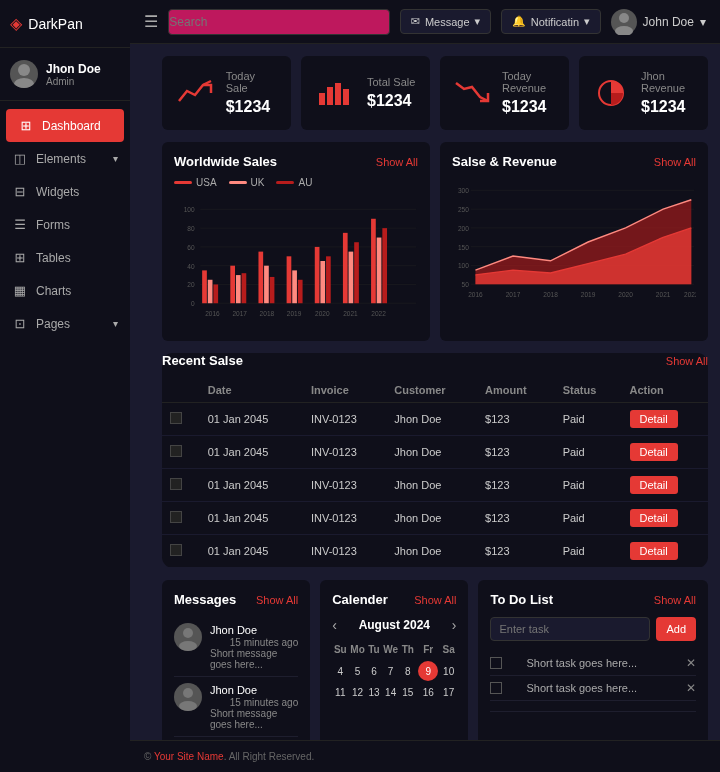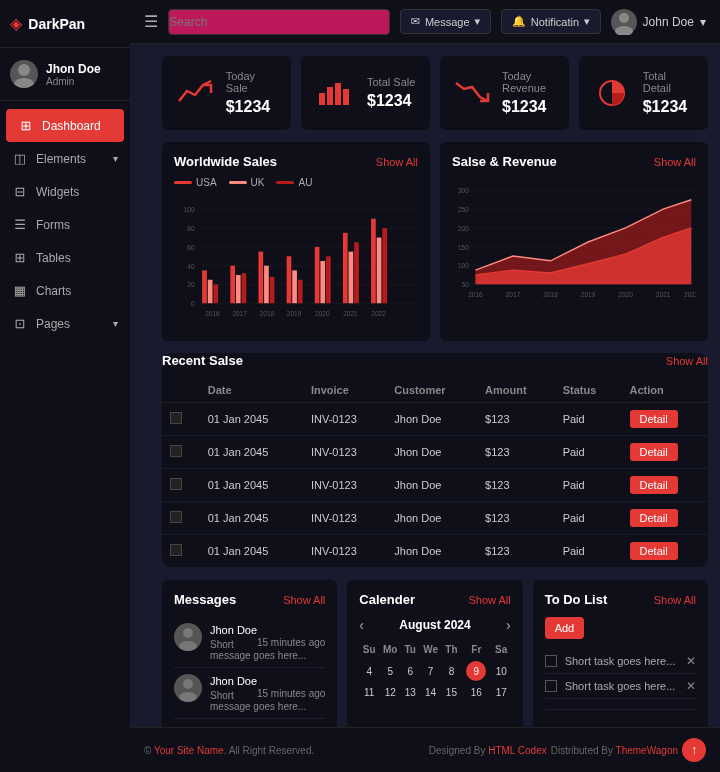--- a/index.html
+++ b/index.html
@@ -2,21 +2,21 @@
 <html><head>
   <meta charset="utf-8">
   <style>
     * { box-sizing: border-box; margin: 0; padding: 0; }
     body { font-family: 'Segoe UI', Arial, sans-serif; background: #1a1a2e; color: #ccc; font-size: 12px; display: flex; height: 772px; overflow: hidden; }
 
     
     .sidebar { width: 130px; background: #0f0f1a; display: flex; flex-direction: column; flex-shrink: 0; }
     .sidebar-logo { display: flex; align-items: center; gap: 6px; padding: 14px 10px; border-bottom: 1px solid #222; }
     .sidebar-logo-icon { color: #e53935; font-size: 16px; }
-    .sidebar-logo-text { color: #fff; font-size: 14px; font-weight: bold; }
+    .sidebar-logo-text { color: #fff; font-size: 14px; font-weight: normal; }
     .sidebar-user { display: flex; align-items: center; gap: 8px; padding: 12px 10px; border-bottom: 1px solid #222; }
     .sidebar-avatar { width: 28px; height: 28px; border-radius: 50%; background: #555; display: flex; align-items: center; justify-content: center; color: #fff; font-size: 11px; overflow: hidden; }
     .sidebar-user-info .name { color: #fff; font-size: 12px; font-weight: 600; }
     .sidebar-user-info .role { color: #888; font-size: 10px; }
     .sidebar-nav { flex: 1; padding: 8px 0; }
     .nav-item { display: flex; align-items: center; gap: 8px; padding: 9px 12px; cursor: pointer; color: #aaa; font-size: 12px; position: relative; }
     .nav-item.active { background: #e53935; color: #fff; border-radius: 4px; margin: 0 6px; }
     .nav-item .nav-icon { font-size: 13px; width: 16px; text-align: center; }
     .nav-arrow { margin-left: auto; font-size: 10px; }
 
@@ -81,21 +81,21 @@
     .cal-arrow { color: #aaa; cursor: pointer; font-size: 14px; }
     .cal-grid { width: 100%; }
     .cal-grid th { color: #888; font-size: 10px; text-align: center; padding: 3px 0; border: none; }
     .cal-grid td { color: #ccc; font-size: 10px; text-align: center; padding: 3px 0; border: none; cursor: pointer; }
     .cal-today { background: #e53935; color: #fff !important; border-radius: 50%; width: 20px; height: 20px; display: flex; align-items: center; justify-content: center; margin: 0 auto; }
 
     
     .todo-input-row { display: flex; gap: 6px; margin-bottom: 10px; }
     .todo-input { flex: 1; background: #1a1a2e; border: 1px solid #333; border-radius: 4px; padding: 5px 8px; color: #ccc; font-size: 11px; outline: none; }
     .todo-add-btn { background: #e53935; color: #fff; border: none; padding: 5px 10px; border-radius: 4px; cursor: pointer; font-size: 11px; }
-    .todo-item { display: flex; align-items: center; gap: 8px; padding: 5px 0; border-bottom: 1px solid #1e1e2e; }
+    .todo-item { display: flex; align-items: center; gap: 24px; padding: 5px 0; border-bottom: 1px solid #1e1e2e; }
     .todo-checkbox { width: 12px; height: 12px; border: 1px solid #555; display: inline-block; flex-shrink: 0; }
     .todo-text { flex: 1; color: #aaa; font-size: 11px; }
     .todo-del { color: #888; cursor: pointer; font-size: 12px; }
 
     
     .footer { background: #0f0f1a; padding: 10px 14px; display: flex; justify-content: space-between; align-items: center; border-top: 1px solid #222; flex-shrink: 0; font-size: 10px; color: #666; }
     .footer a { color: #e53935; text-decoration: none; }
     .footer-right { display: flex; align-items: center; gap: 4px; }
     .scroll-top { background: #e53935; color: #fff; width: 24px; height: 24px; border-radius: 50%; display: flex; align-items: center; justify-content: center; cursor: pointer; font-size: 12px; }
   </style>
@@ -225,21 +225,21 @@
       </div>
       <div class="stat-card">
         <div class="stat-card-icon">
           <svg width="36" height="28" viewBox="0 0 36 28">
               <circle cx="18" cy="14" r="12" fill="none" stroke="#e53935" stroke-width="2"></circle>
               <path d="M18 14 L18 2 A12 12 0 0 1 30 14 Z" fill="#e53935"></path>
               <path d="M18 14 L30 14 A12 12 0 0 1 18 26 Z" fill="#b71c1c"></path>
             </svg>
         </div>
         <div class="stat-card-info">
-          <div class="label">Total Detail</div>
+          <div class="label">Jhon Revenue</div>
           <div class="value">$1234</div>
         </div>
       </div>
     </div>
 
     <div class="charts-row">
 
       <div class="chart-card">
         <div class="chart-header">
           <span class="chart-title">Worldwide Sales</span>
@@ -500,20 +500,21 @@
             </tbody>
         </table>
       </div>
 
       <div class="bottom-card">
         <div class="bottom-card-header">
           <span class="bottom-card-title">To Do List</span>
           <span class="show-all">Show All</span>
         </div>
         <div class="todo-input-row">
+          <input class="todo-input" type="text" placeholder="Enter task" style="">
           <button class="todo-add-btn">Add</button>
         </div>
         <div id="todo-list">
             <div class="todo-item">
     <span class="todo-checkbox "></span>
     <span class="todo-text ">Short task goes here...</span>
     <span class="todo-del">✕</span>
   </div>
             <div class="todo-item">
     <span class="todo-checkbox "></span>
@@ -528,20 +529,15 @@
           </div>
       </div>
 
     </div>
   </div>
 
   <div class="footer">
     <span>
       © <a href="#">Your Site Name</a>. All Right Reserved.
     </span>
-    <div class="footer-right">
-      <span>Designed By <a href="#" style="color:#e53935;">HTML Codex</a></span>
-      <span>Distributed By <a href="#" style="color:#e53935;">ThemeWagon</a></span>
-      <div class="scroll-top">↑</div>
-    </div>
   </div>
 
 </div>
 
 </body></html>

